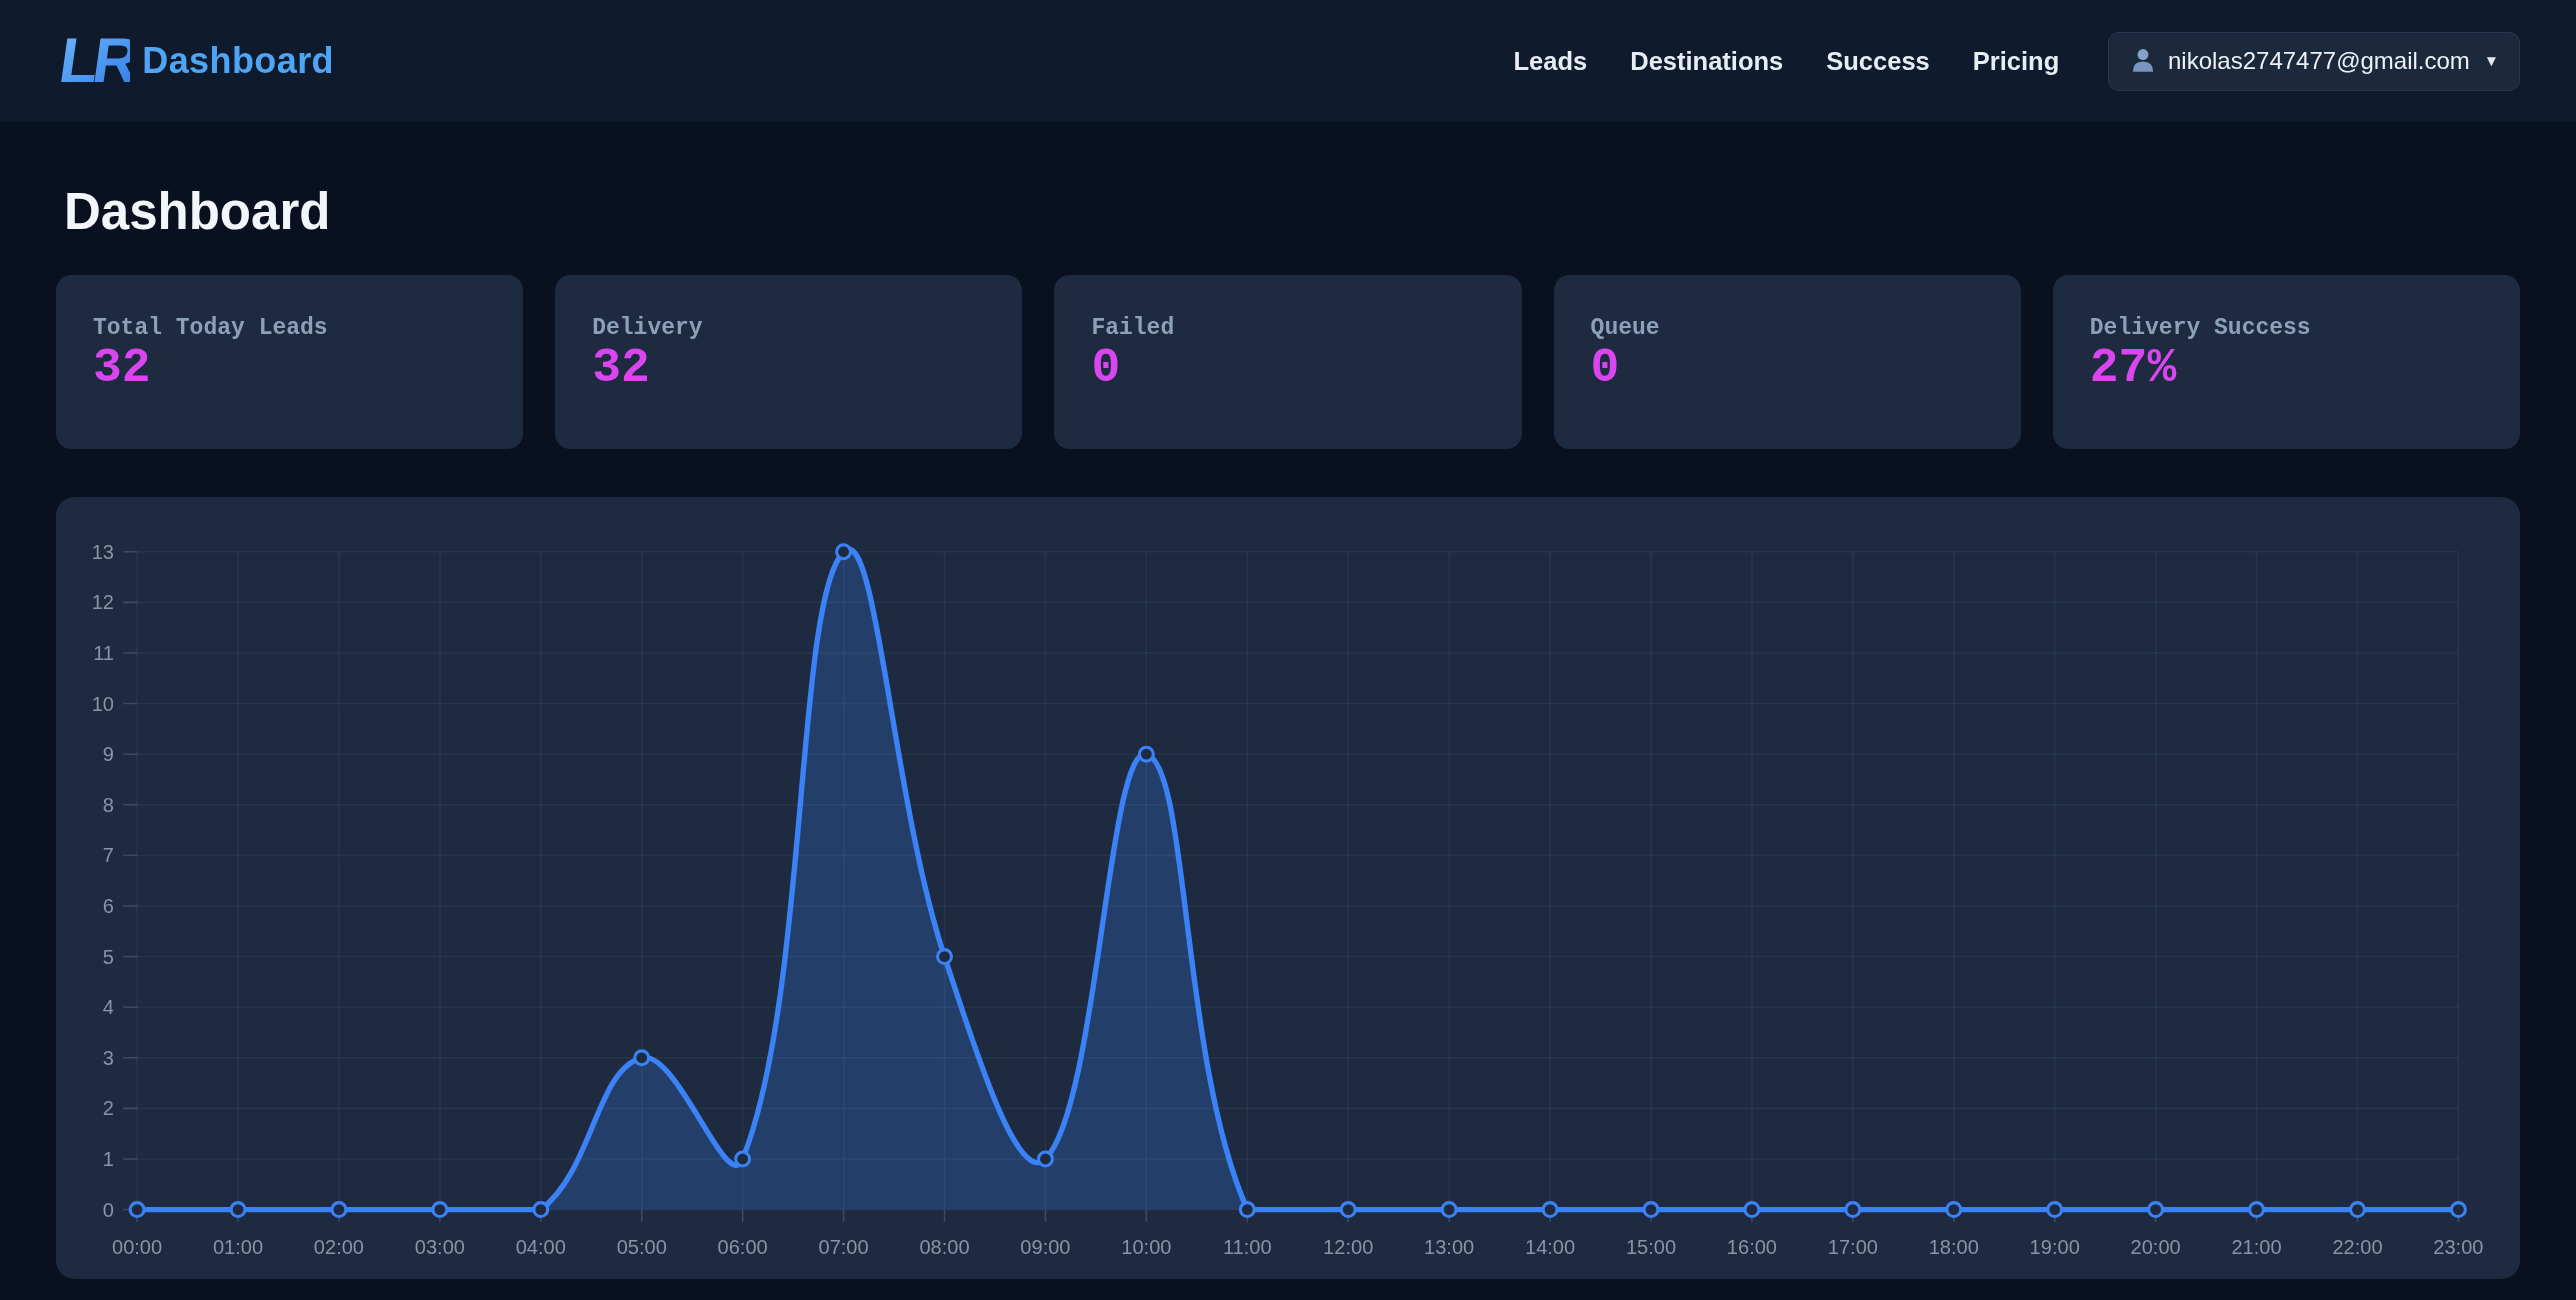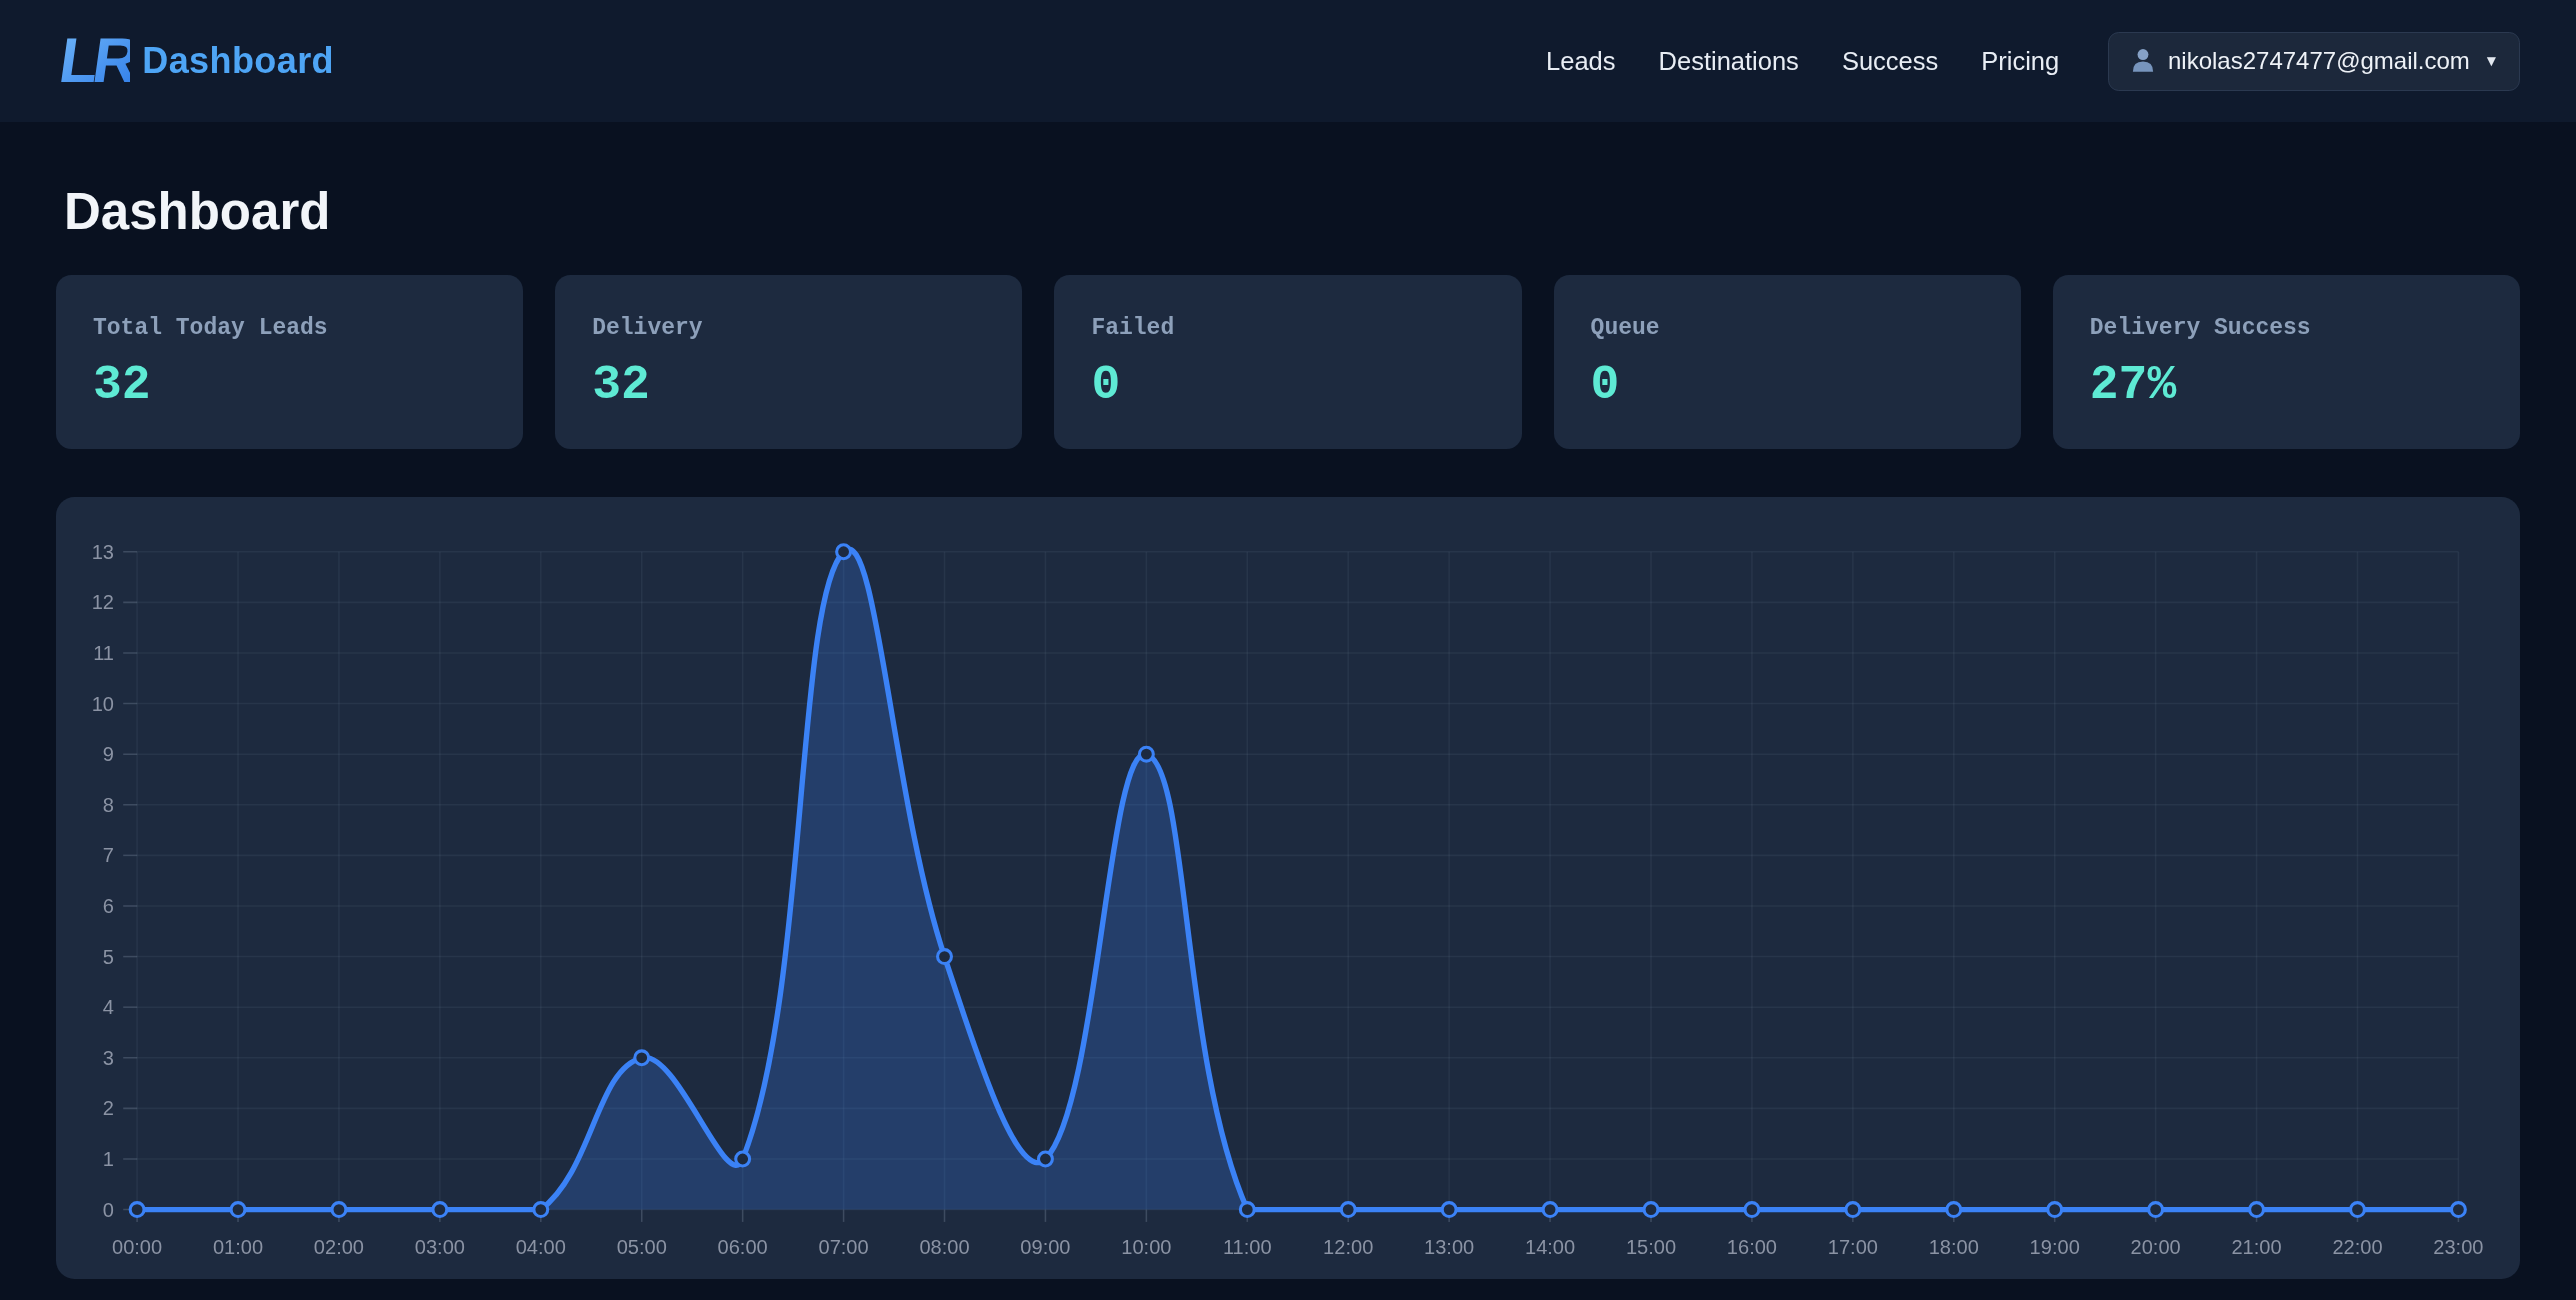--- a/index.html
+++ b/index.html
@@ -11,38 +11,38 @@
   }
   
   .topbar {
     height:122px; background:#0f1a2d;
     display:flex; align-items:center; padding:0 56px;
   }
   .logo { display:flex; align-items:center; gap:12.3px; cursor:pointer; }
   .logo-text { font-size:36px; font-weight:700; color:#4ea5f5; letter-spacing:0.4px; }
   .spacer { flex:1; }
   .nav { display:flex; align-items:center; gap:43px; }
-  .nav a { color:#e8edf4; font-size:25.5px; font-weight:400; text-decoration:none; cursor:pointer; }
+  .nav a { color:#e8edf4; font-size:25.5px; font-weight:700; text-decoration:none; cursor:pointer; }
   .user-pill {
     margin-left:49px; height:59px; display:flex; align-items:center; gap:10.8px;
     background:#1c283b; border:1.5px solid #2b3950; border-radius:10.8px;
     padding:0 20px; cursor:pointer;
   }
   .user-pill .email { font-size:24px; color:#eef2f7; }
   .user-pill .caret { font-size:15.4px; color:#e2e8f0; margin-left:3.1px; }
   
   .main { padding:0 56px; }
   .page-title { font-size:51px; line-height:56px; font-weight:700; color:#f2f5f9; margin:62px 8px 35px; }
   .cards { display:flex; gap:32px;font-family:Liberation Mono, monospace; }
   .card {
     flex:1; height:174px; background:#1d2a3f; border-radius:15.4px;
     padding:40px 37px;
   }
   .card .label { font-size:23px; font-weight:700; color:#8da0ba; }
-  .card .value { font-size:48px; font-weight:700; color:#5eead4; margin-top:17px; }
+  .card .value { font-size:48px; font-weight:700; color:#d946ef; }
   .chart-panel {
     margin-top:48px; height:782px; background:#1d2a3f; border-radius:18.5px;
     position:relative; overflow:hidden;
   }
   .chart-panel svg { display:block; }
   .chart-panel text { font-family:"Liberation Sans", sans-serif; }
 </style>
 </head>
 <body>
 

